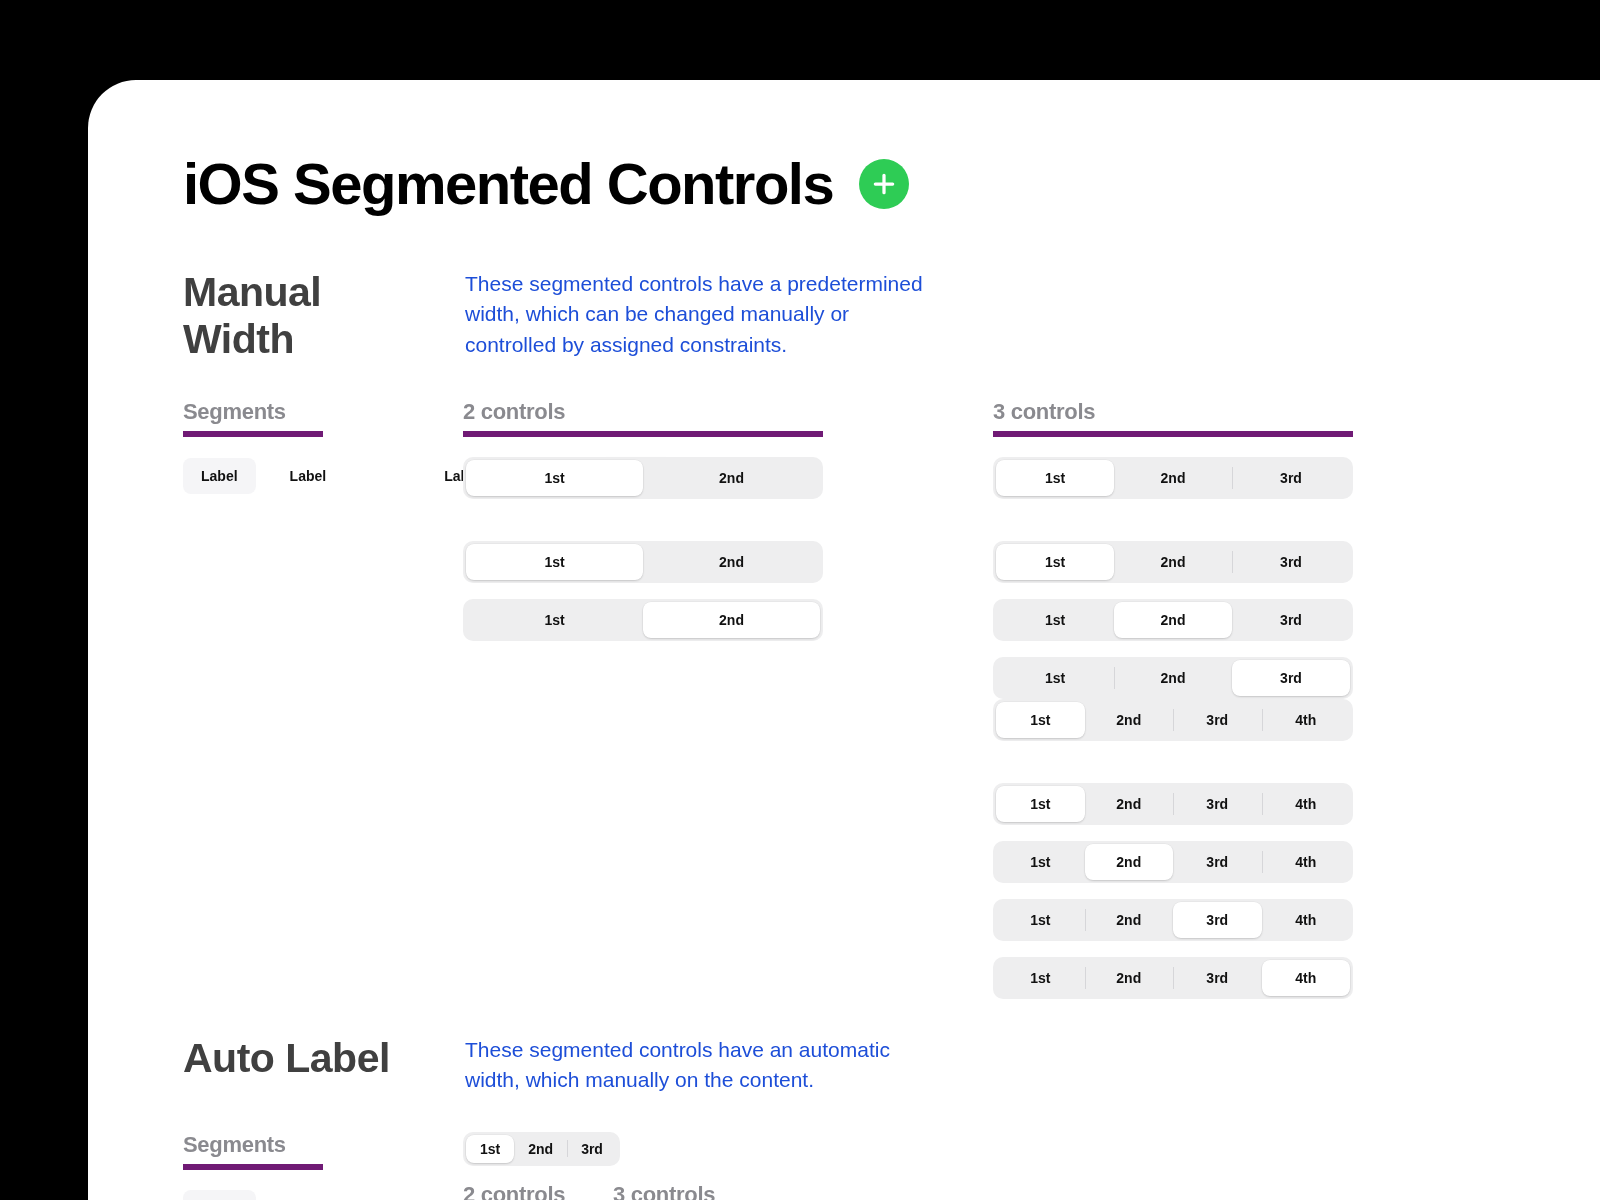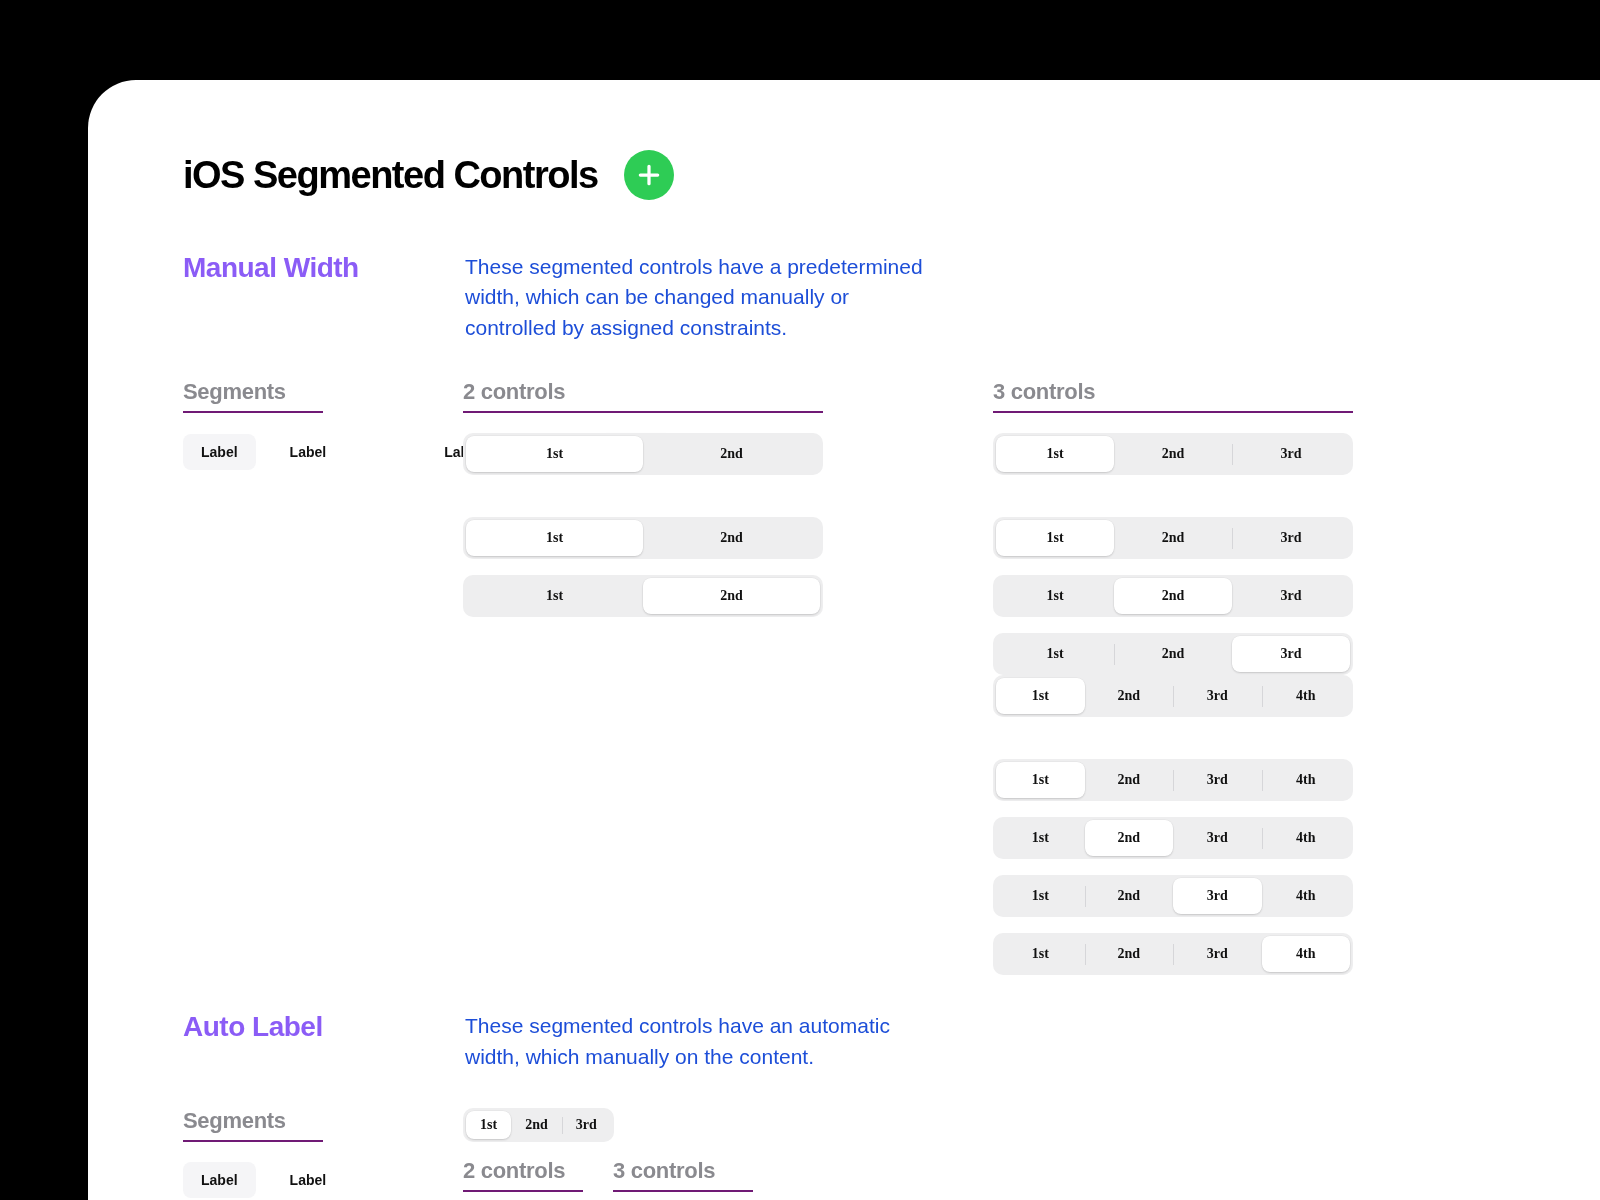--- a/index.html
+++ b/index.html
@@ -15,36 +15,36 @@
       border-radius: 48px 0 0 0;
       margin-left: 88px;
       margin-top: 80px;
       width: 1520px;
       height: 1130px;
       padding: 70px 0 0 95px;
       position: relative;
       box-shadow: -30px 20px 60px rgba(0,0,0,0.6);
     }
     .page-title-row { display:flex; align-items:center; gap:26px; margin-bottom: 52px;}
-    .page-title { font-size: 38px; font-weight: 800; letter-spacing: -1.5px; color:#000;}
+    .page-title { font-size: 58px; font-weight: 800; letter-spacing: -1.5px; color:#000;}
     .plus-badge {
       width:50px; height:50px; border-radius:50%; background:#2ecc55;
       display:flex; align-items:center; justify-content:center;
     }
     .plus-badge svg { width:26px; height:26px; }
     .section-heading-row { display:flex; align-items:flex-start; gap:36px; margin-bottom: 36px;}
-    .section-heading { font-size:28px; font-weight:800; color:#8b5cf6; width: 246px; letter-spacing:-0.5px;}
+    .section-heading { font-size:41px; font-weight:800; color:#404040; width: 246px; letter-spacing:-0.5px;}
     .section-blurb { font-size:21px; color:#1d4ed8; line-height:1.45; max-width:470px; }
     .cols { display:flex; align-items:flex-start; gap: 0; }
     .col-segments { width: 280px; }
     .col-2controls { width: 530px; }
     .col-3controls { width: 530px; }
     .sub-heading {
       font-size:22px; font-weight:700; color:#8a8a8f; letter-spacing:-0.3px;
-      border-bottom:2px solid #701a75; padding-bottom:6px; margin-bottom:20px;
+      border-bottom:6px solid #701a75; padding-bottom:6px; margin-bottom:20px;
       width: fit-content; min-width: 140px;
     }
     .col-2controls .sub-heading, .col-3controls .sub-heading, .wide-sub .sub-heading { width: 360px; }
     .col-3controls .sub-heading.four { width:360px; margin-top: 22px;}
     
     .label-grid { display:flex; flex-direction:row; gap:14px; }
     .label-row { display:flex; gap:34px; align-items:center; }
     .chip {
       background:#f5f5f7; border-radius:8px; padding:10px 18px;
       font-size:14px; font-weight:600; color:#111;
@@ -56,21 +56,21 @@
     }
     
     .seg {
       background:#eeeeef; border-radius:10px; padding:3px;
       display:flex; gap:0; align-items:stretch;
     }
     .seg.lg { height:42px; width:360px; }
     .seg.sm { height:34px; }
     .seg .item {
       flex:1; display:flex; align-items:center; justify-content:center;
-      font-size:14px; font-weight:600; color:#111; position:relative; cursor:pointer;font-family:Liberation Serif, serif;
+      font-size:14px; font-weight:600; color:#111; position:relative; cursor:pointer;
     }
     .seg.sm .item { padding: 0 14px; flex:0 0 auto;}
     .seg .item + .item::before {
       content:""; position:absolute; left:0; top:20%; bottom:20%;
       width:1px; background:#d6d6d9;
     }
     .seg .item.sel {
       background:#fff; border-radius:8px;
       box-shadow: 0 1px 2px rgba(0,0,0,0.15), 0 0 0 0.5px rgba(0,0,0,0.04);
     }

